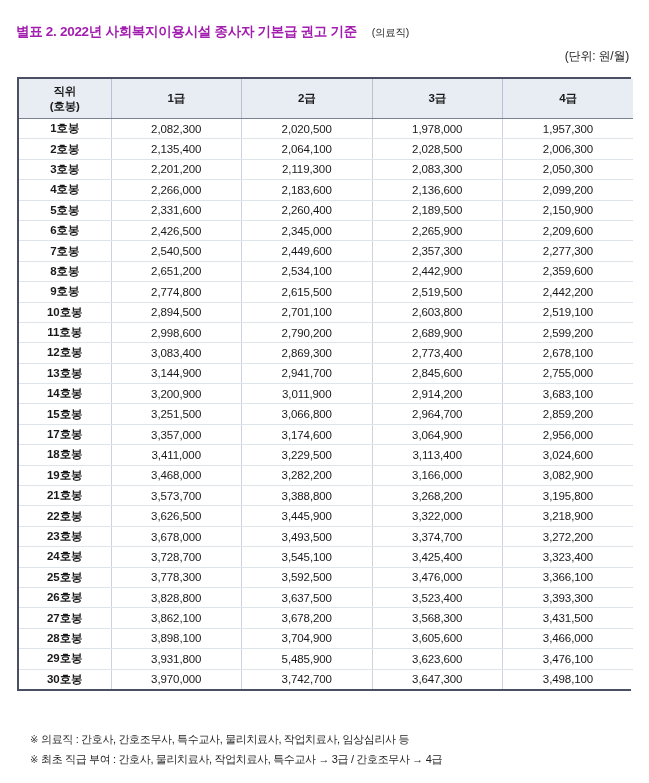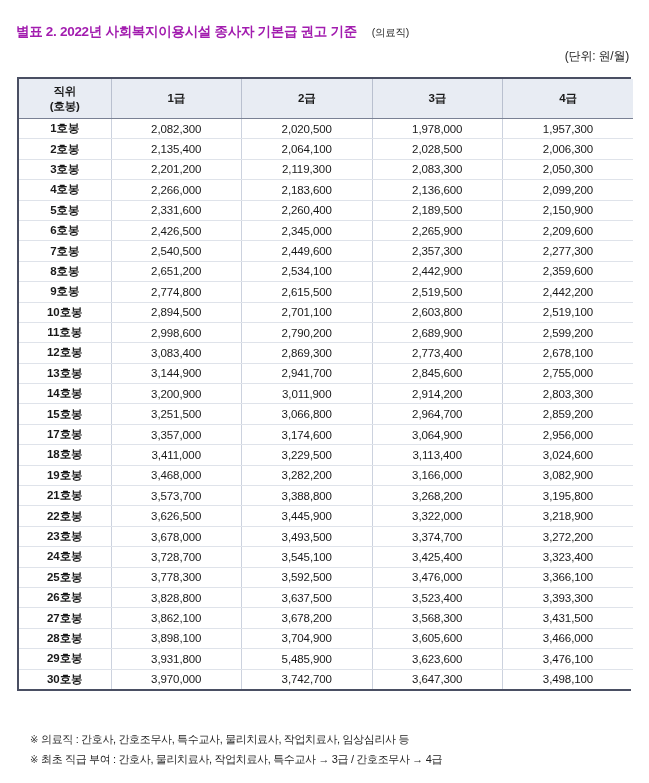--- a/index.html
+++ b/index.html
@@ -272,21 +272,21 @@
             <td class="amount-cell">3,144,900</td>
             <td class="amount-cell">2,941,700</td>
             <td class="amount-cell">2,845,600</td>
             <td class="amount-cell">2,755,000</td>
           </tr>
           <tr>
             <td class="rank-cell">14호봉</td>
             <td class="amount-cell">3,200,900</td>
             <td class="amount-cell">3,011,900</td>
             <td class="amount-cell">2,914,200</td>
-            <td class="amount-cell">2,803,300</td>
+            <td class="amount-cell">3,683,100</td>
           </tr>
           <tr>
             <td class="rank-cell">15호봉</td>
             <td class="amount-cell">3,251,500</td>
             <td class="amount-cell">3,066,800</td>
             <td class="amount-cell">2,964,700</td>
             <td class="amount-cell">2,859,200</td>
           </tr>
           <tr>
             <td class="rank-cell">17호봉</td>

